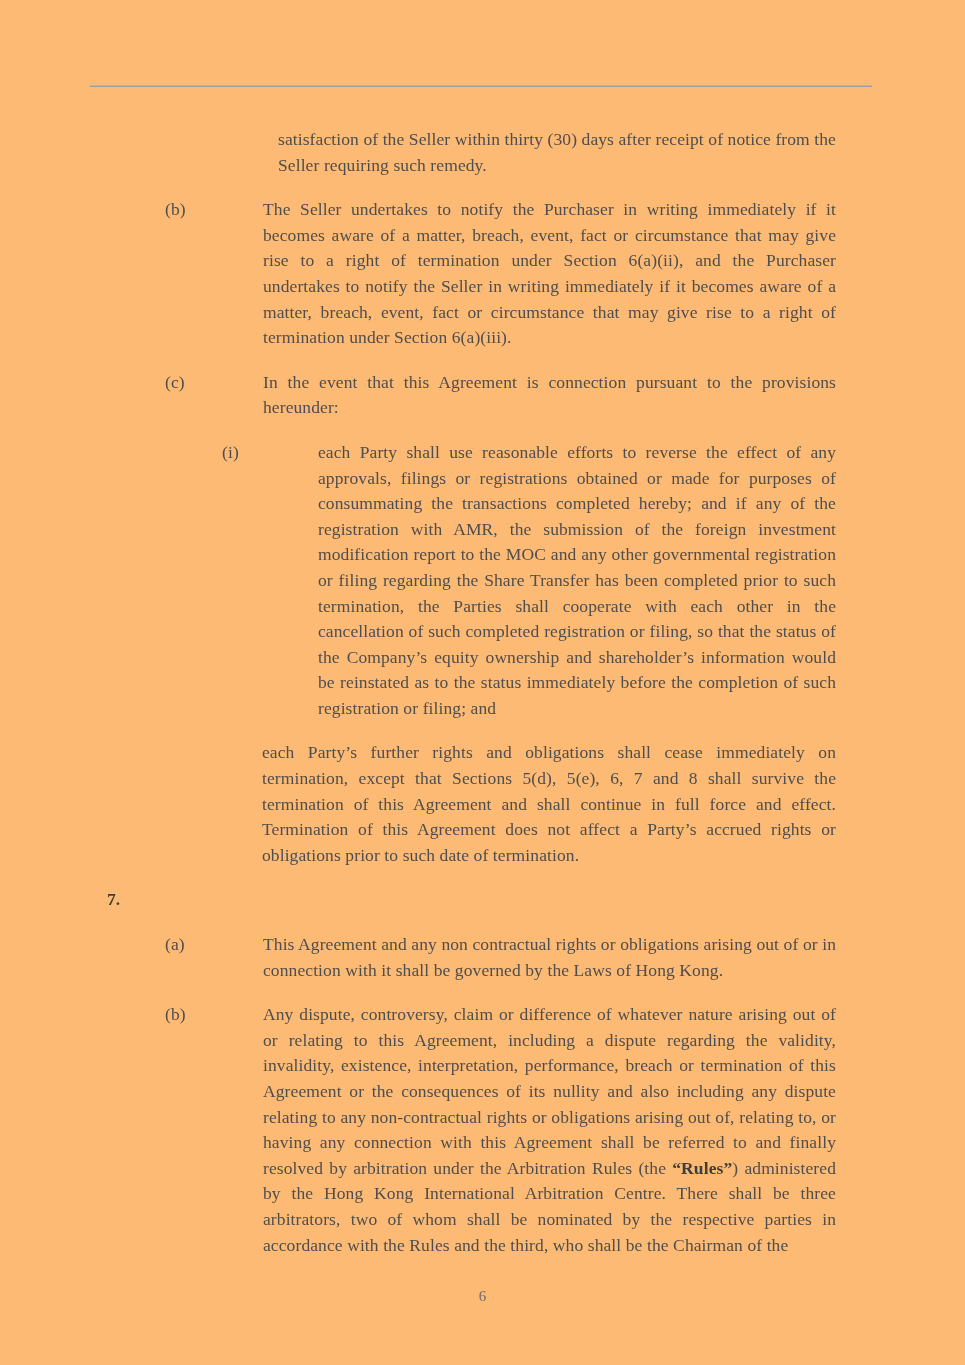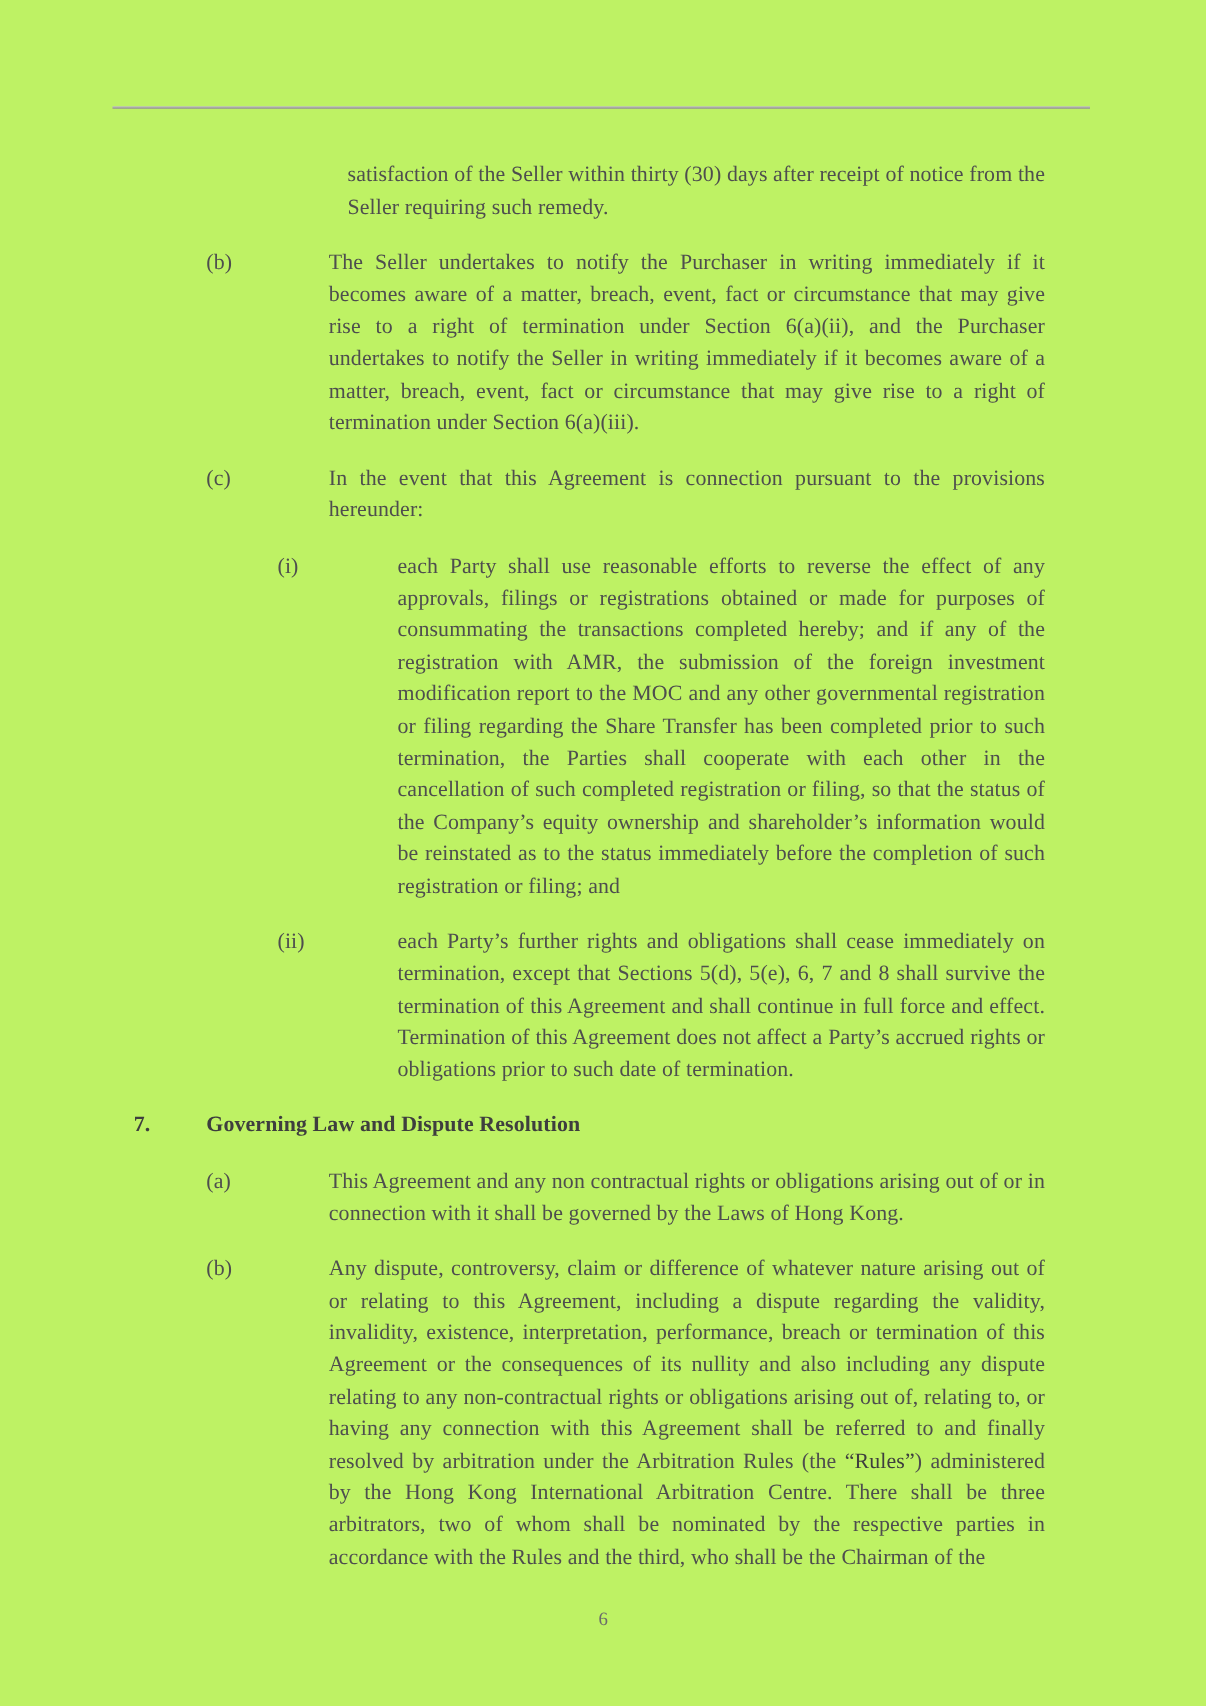--- a/index.html
+++ b/index.html
@@ -3,21 +3,21 @@
 <meta charset="utf-8">
 <style>
   * { margin: 0; padding: 0; box-sizing: border-box; }
   html, body { background: #ffffff; }
   body { font-family: "Liberation Serif", "DejaVu Serif", serif; }
 
   .page {
     position: relative;
     width: 965px;
     height: 1365px;
-    background: #bef264;
+    background: #fdba74;
     color: #4e4e4e;
     overflow: hidden;
   }
 
   .top-rule {
     position: absolute;
     left: 90px;
     top: 85px;
     width: 782px;
     height: 2px;
@@ -52,21 +52,21 @@
 
   .heading {
     display: flex;
     margin-left: 107px;
     margin-right: 129px;
     font-weight: bold;
     color: #3e3e3e;
   }
   .heading > .num { flex: 0 0 58px; width: 58px; }
 
-  .txt b, .bold-term { font-weight: normal; color: #3e3e3e; }
+  .txt b, .bold-term { font-weight: bold; color: #3e3e3e; }
 
   .page-number {
     position: absolute;
     top: 1288px;
     left: 0;
     width: 100%;
     text-align: center;
     font-size: 15px;
     color: #6b6b6b;
   }
@@ -91,27 +91,25 @@
       <span class="lbl">(c)</span>
       <p class="txt">In the event that this Agreement is connection pursuant to the provisions hereunder:</p>
     </div>
 
     <div class="block item l2">
       <span class="lbl">(i)</span>
       <p class="txt">each Party shall use reasonable efforts to reverse the effect of any approvals, filings or registrations obtained or made for purposes of consummating the transactions completed hereby; and if any of the registration with AMR, the submission of the foreign investment modification report to the MOC and any other governmental registration or filing regarding the Share Transfer has been completed prior to such termination, the Parties shall cooperate with each other in the cancellation of such completed registration or filing, so that the status of the Company’s equity ownership and shareholder’s information would be reinstated as to the status immediately before the completion of such registration or filing; and</p>
     </div>
 
     <div class="block item l2">
-      <span class="lbl">(ii)</span>
       <p class="txt">each Party’s further rights and obligations shall cease immediately on termination, except that Sections 5(d), 5(e), 6, 7 and 8 shall survive the termination of this Agreement and shall continue in full force and effect. Termination of this Agreement does not affect a Party’s accrued rights or obligations prior to such date of termination.</p>
     </div>
 
     <div class="block heading">
       <span class="num">7.</span>
-      <span class="title">Governing Law and Dispute Resolution</span>
     </div>
 
     <div class="block item l1">
       <span class="lbl">(a)</span>
       <p class="txt">This Agreement and any non contractual rights or obligations arising out of or in connection with it shall be governed by the Laws of Hong Kong.</p>
     </div>
 
     <div class="block item l1">
       <span class="lbl">(b)</span>
       <p class="txt"><span>Any dispute, controversy, claim or difference of whatever nature arising out of or relating to this Agreement, including a dispute regarding the validity, invalidity, existence, interpretation, performance, breach or termination of this Agreement or the consequences of its nullity and also including any dispute relating to any non-contractual rights or obligations arising out of, relating to, or having any connection with this Agreement shall be referred to and finally resolved by arbitration under the Arbitration Rules (the </span><b class="bold-term">“Rules”</b><span>) administered by the Hong Kong International Arbitration Centre.  There shall be three arbitrators, two of whom shall be nominated by the respective parties in accordance with the Rules and the third, who shall be the Chairman of the</span></p>

